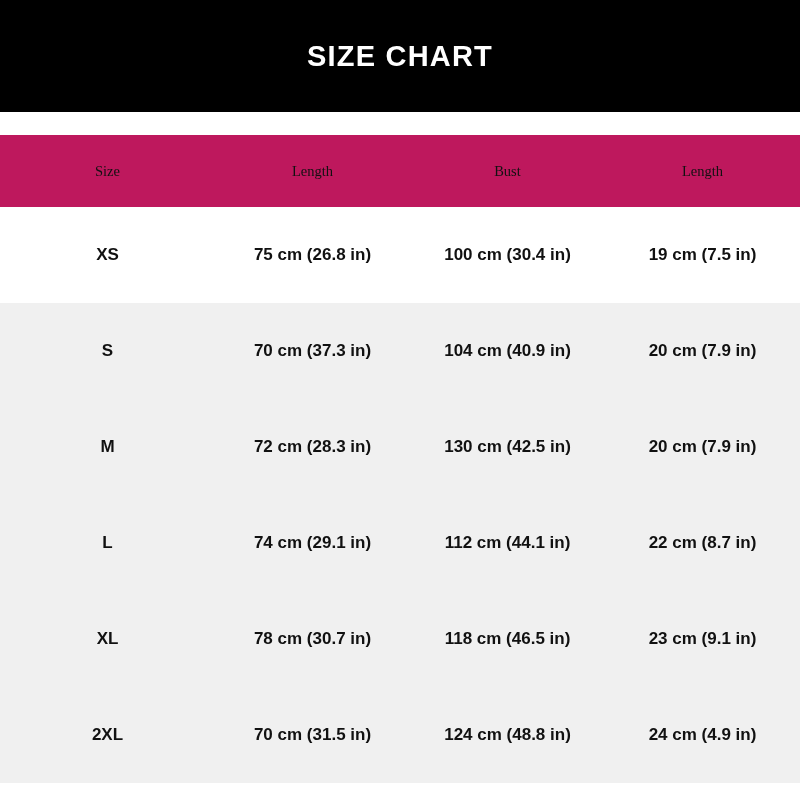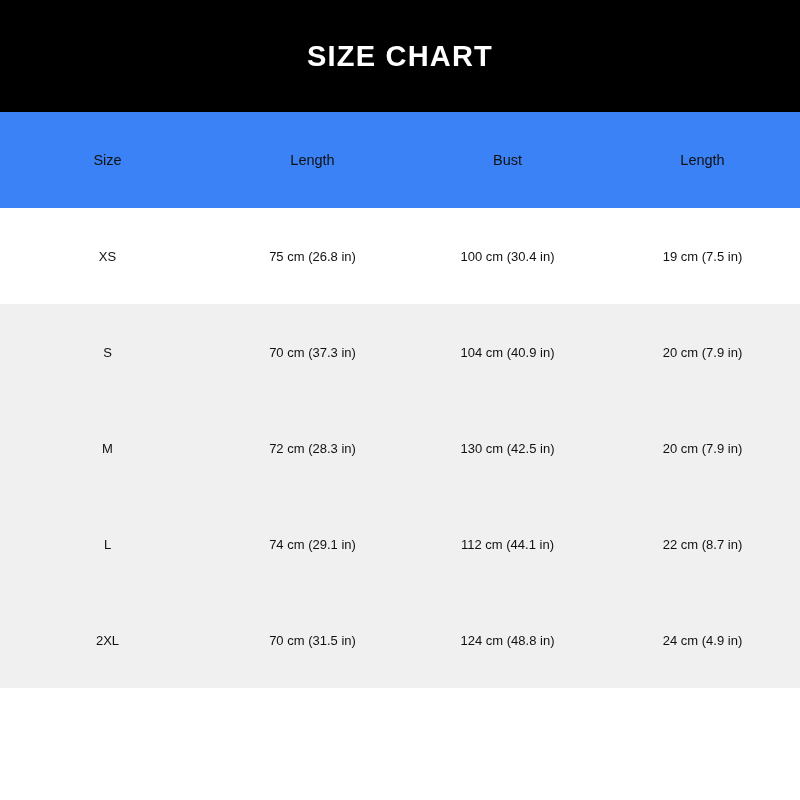--- a/index.html
+++ b/index.html
@@ -14,20 +14,21 @@
     color: #111111;
     overflow: hidden;
   }
 
   .chart-wrap {
     width: 800px;
     height: 800px;
     display: flex;
     flex-direction: column;
     background: #ffffff;
+    gap: 23px;
   }
 
   .chart-title-bar {
     background: #000000;
     color: #ffffff;
     height: 112px;
     display: flex;
     align-items: center;
     justify-content: center;
     box-sizing: border-box;
@@ -43,29 +44,30 @@
   table.size-table {
     width: 800px;
     border-collapse: collapse;
     table-layout: fixed;
   }
 
   table.size-table th,
   table.size-table td {
     text-align: center;
     vertical-align: middle;
-    font-size: 13px;
-    font-weight: normal;
+    font-size: 17px;
+    font-weight: bold;
     color: #111111;
     padding: 0;
   }
 
   thead.header-row tr {
-    background: #3b82f6;
-    height: 96px;
+    background: #be185d;
+    height: 72px;
+    font-family: Liberation Serif, serif;
   }
   thead.header-row th {
     font-size: 14.5px;
     font-weight: normal;
     color: #111111;
   }
 
   tbody tr {
     height: 96px;
   }
@@ -125,20 +127,26 @@
         <td>130 cm (42.5 in)</td>
         <td>20 cm (7.9 in)</td>
       </tr>
       <tr class="row-even">
         <td>L</td>
         <td>74 cm (29.1 in)</td>
         <td>112 cm (44.1 in)</td>
         <td>22 cm (8.7 in)</td>
       </tr>
       <tr class="row-even">
+        <td>XL</td>
+        <td>78 cm (30.7 in)</td>
+        <td>118 cm (46.5 in)</td>
+        <td>23 cm (9.1 in)</td>
+      </tr>
+      <tr class="row-even">
         <td>2XL</td>
         <td>70 cm (31.5 in)</td>
         <td>124 cm (48.8 in)</td>
         <td>24 cm (4.9 in)</td>
       </tr>
     </tbody>
   </table>
 
 </div>
 

